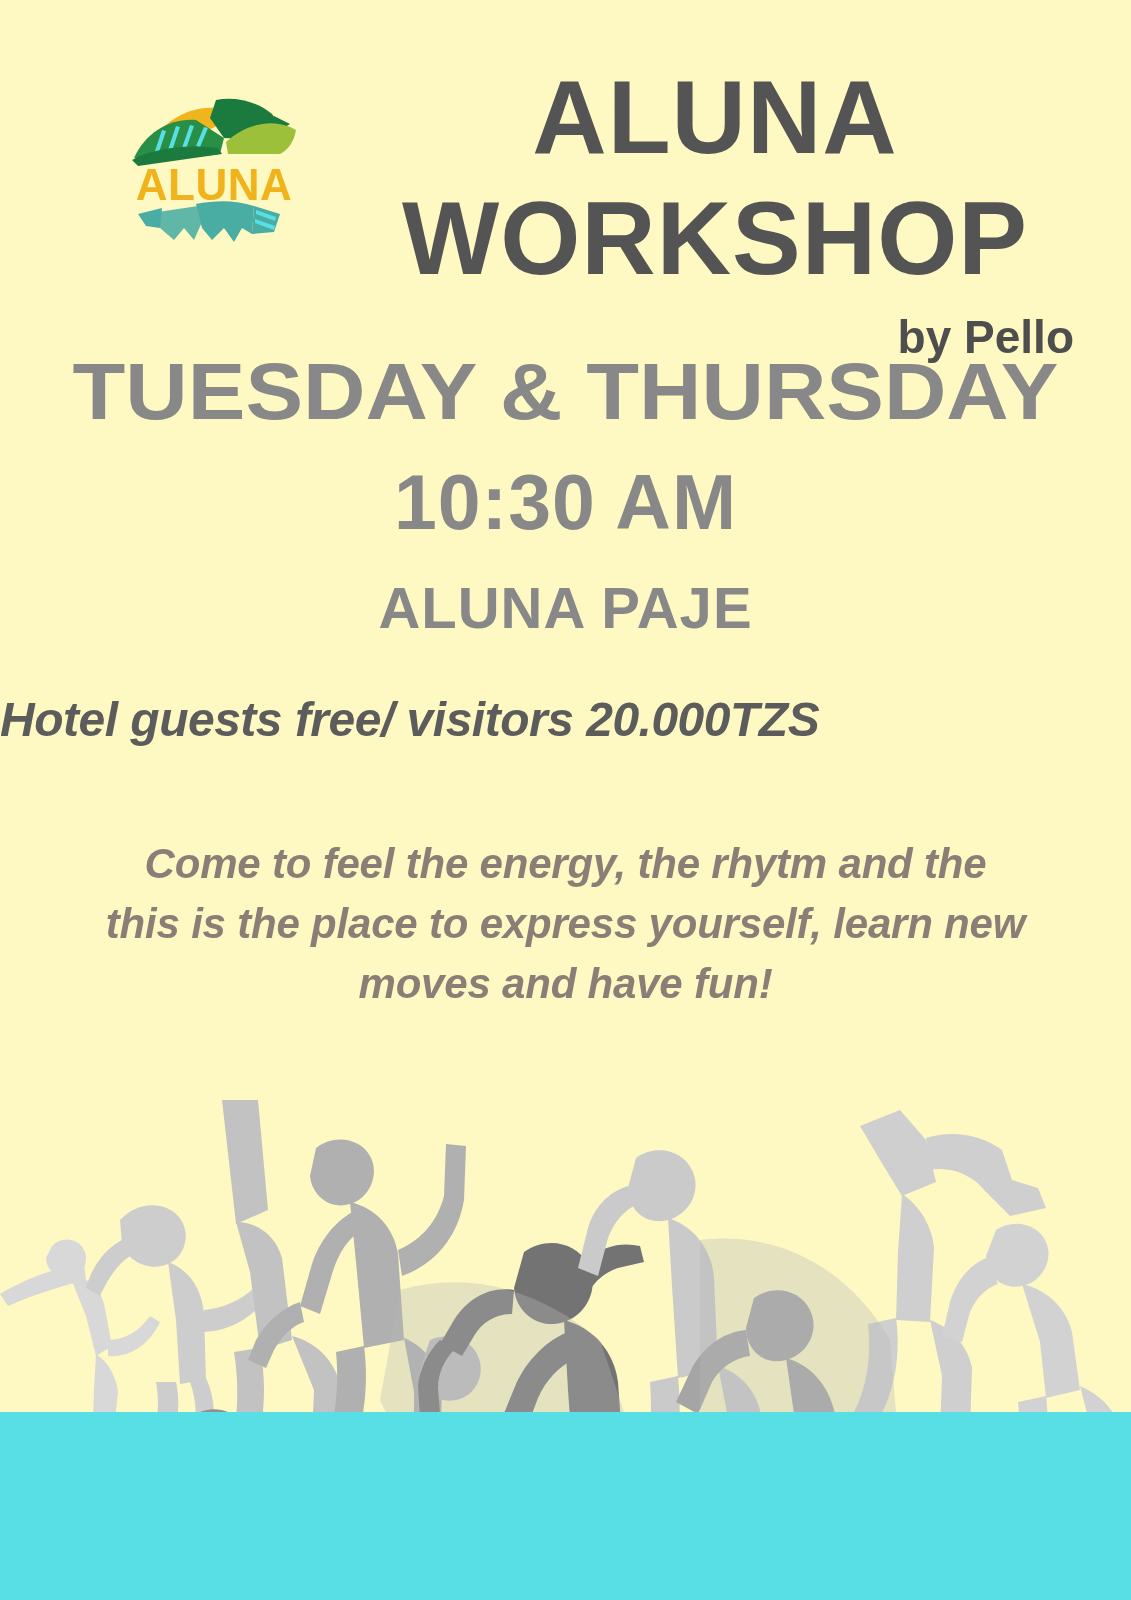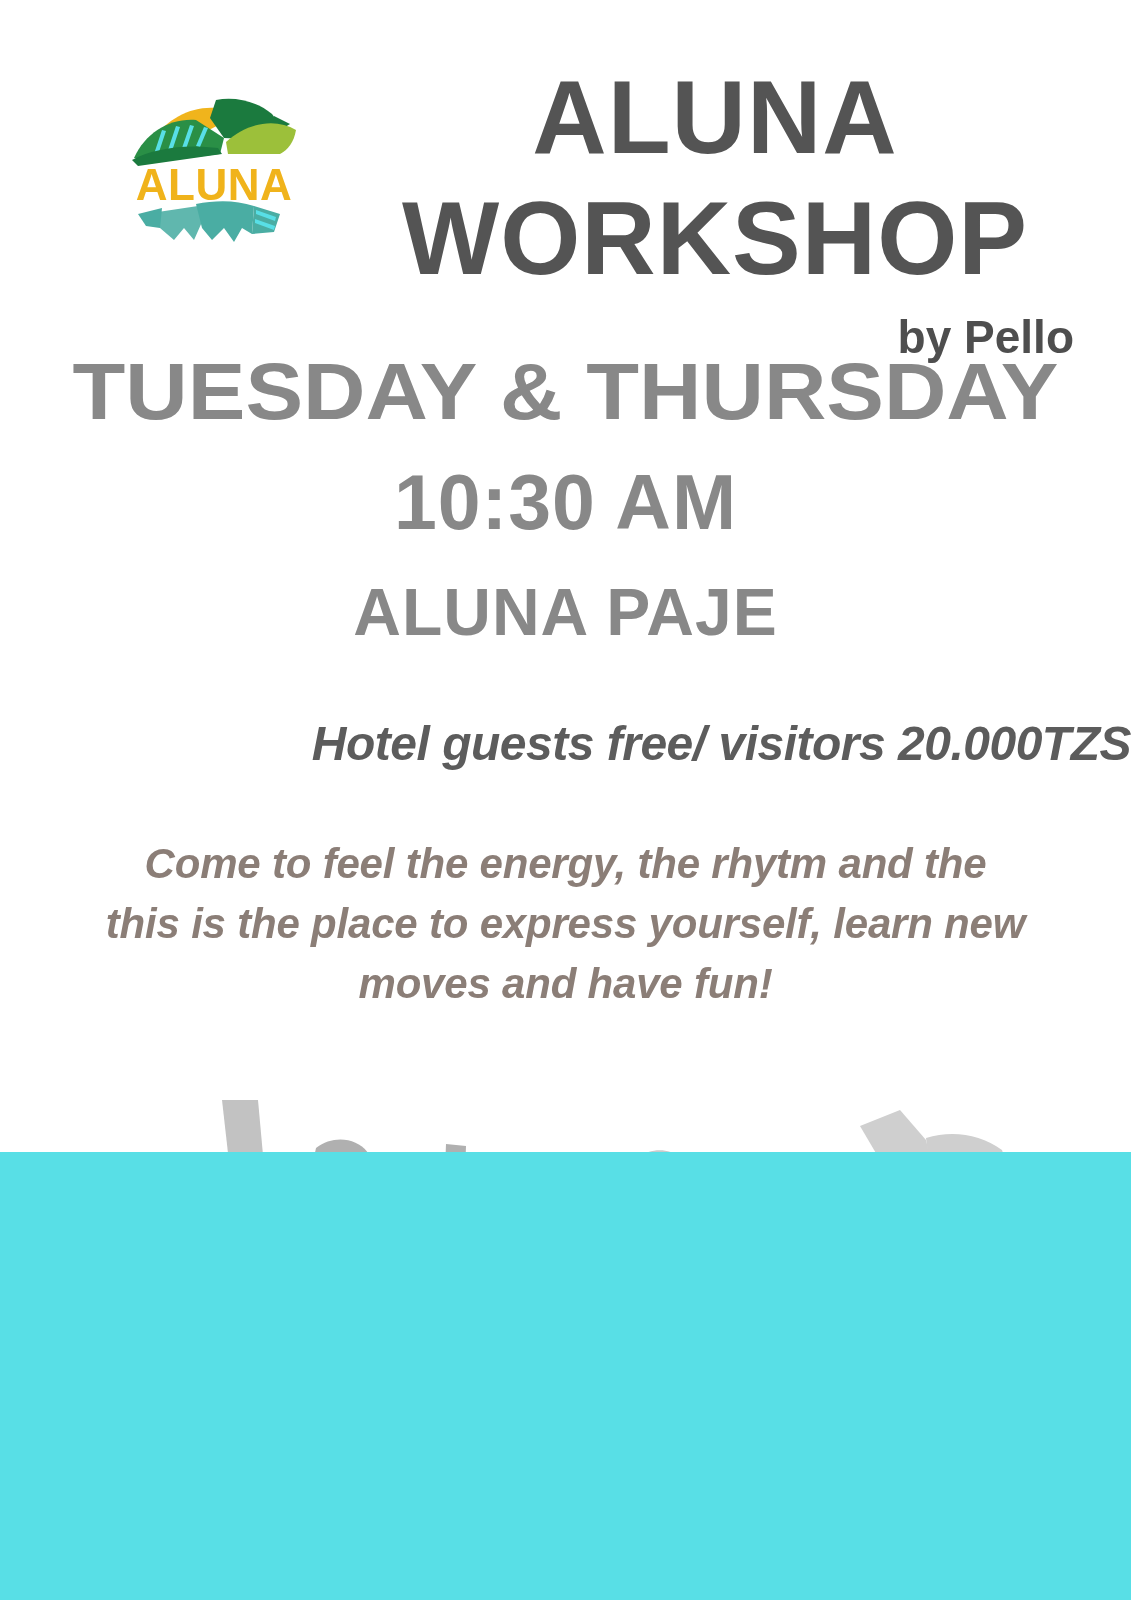--- a/index.html
+++ b/index.html
@@ -11,22 +11,22 @@
     height: 1600px;
     background: #58dfe6;
     font-family: "Liberation Sans", sans-serif;
     overflow: hidden;
     position: relative;
   }
 
   #poster {
     position: relative;
     width: 1131px;
-    height: 1152px;
-    background: #ffffff;
+    height: 1412px;
+    background: #fef9c3;
     overflow: hidden;
   }
 
   
   .logo {
     position: absolute;
     left: 124px;
     top: 78px;
     width: 180px;
     height: 180px;
@@ -83,34 +83,34 @@
     white-space: nowrap;
   }
   .sched-time {
     font-size: 77px;
     line-height: 1.0;
     margin-top: 32px;
     letter-spacing: 1px;
     white-space: nowrap;
   }
   .sched-place {
-    font-size: 66px;
+    font-size: 58px;
     line-height: 1.0;
     margin-top: 38px;
     letter-spacing: 1px;
     white-space: nowrap;
   }
 
   
   .price {
     position: absolute;
     left: 0;
-    top: 716px;
-    width: 1131px;
-    text-align: right;
+    top: 692px;
+    width: 1131px;
+    text-align: left;
     color: #5c5c5c;
     font-family: "Liberation Sans", sans-serif;
     font-weight: bold;
     font-style: italic;
     font-size: 48px;
     letter-spacing: -0.5px;
     white-space: nowrap;
   }
 
   

